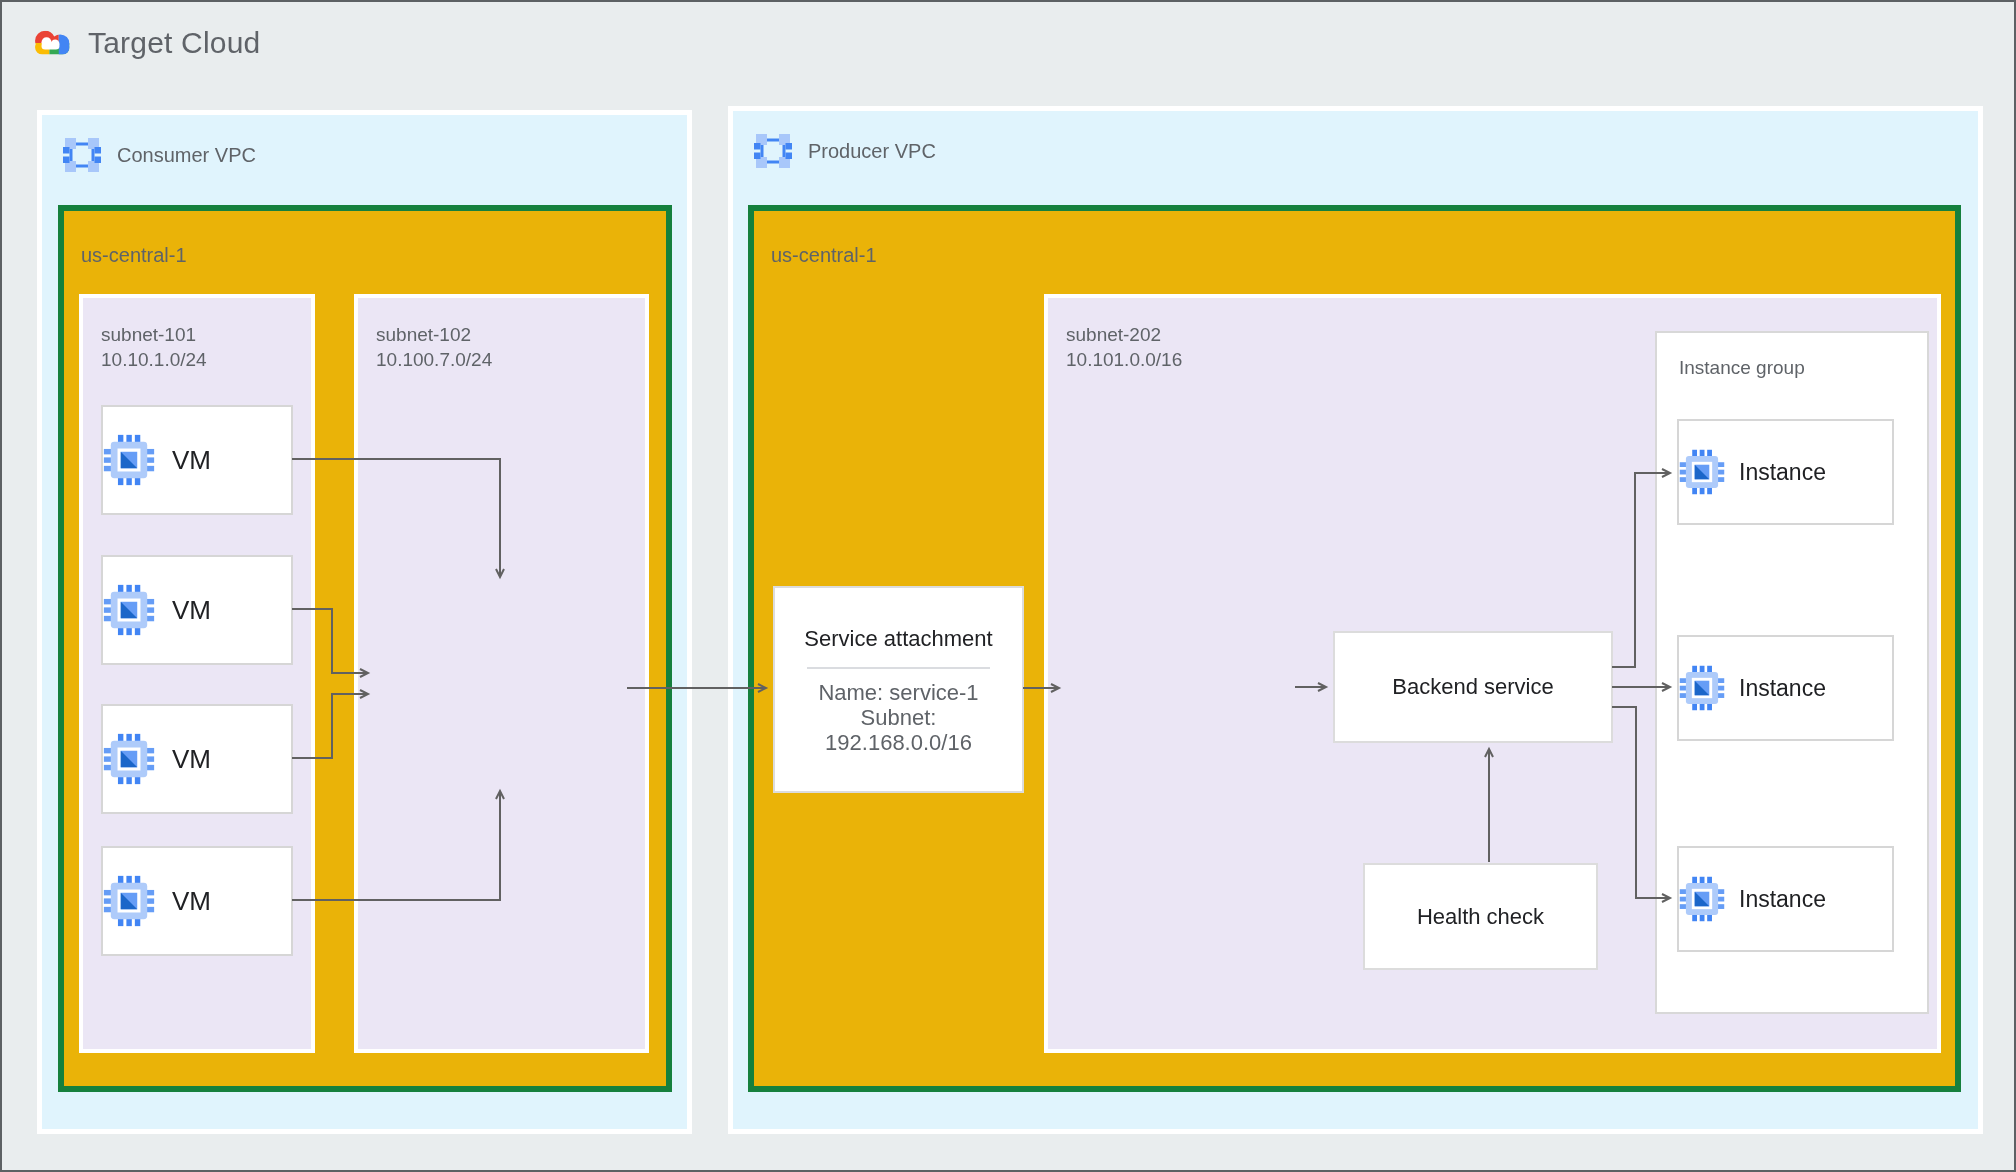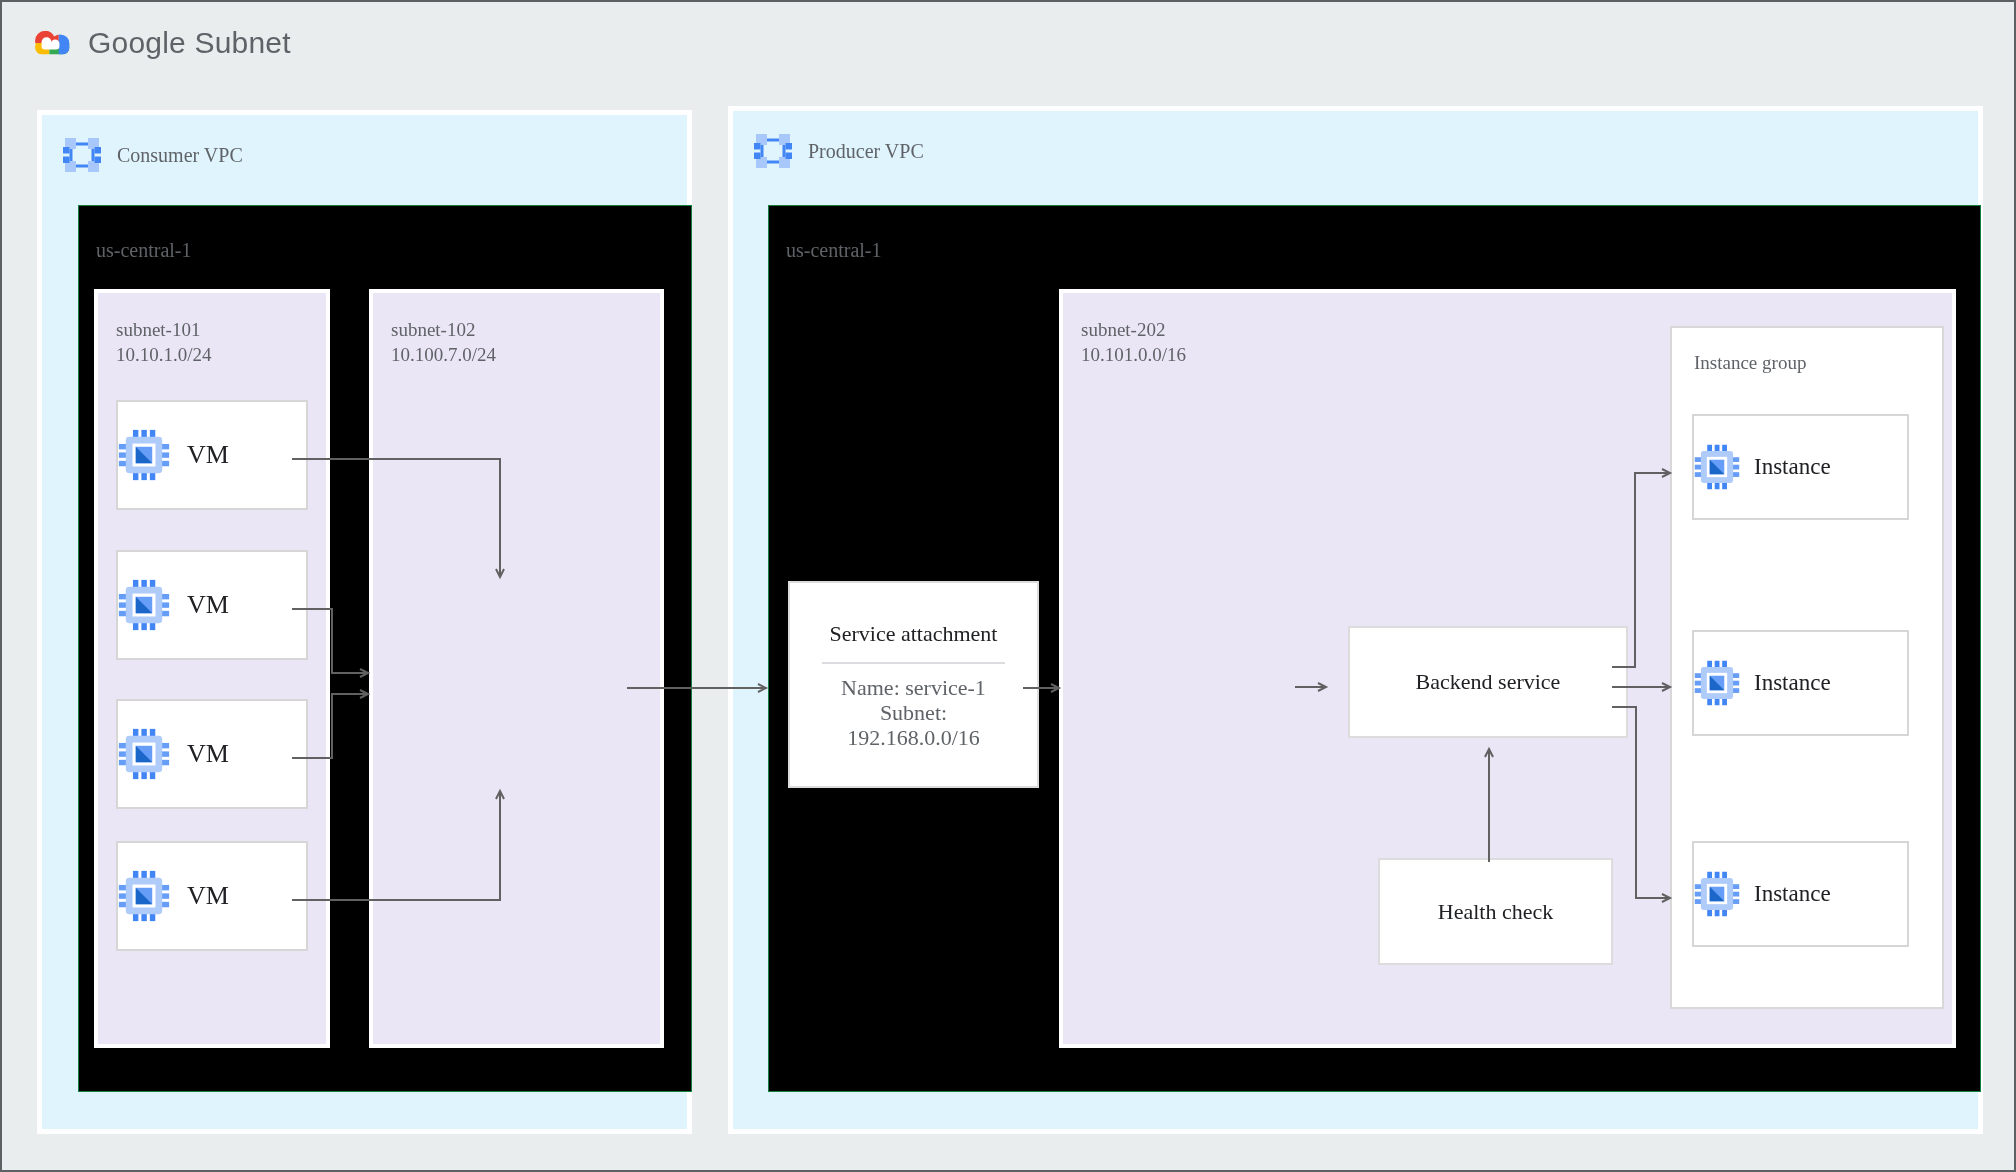--- a/index.html
+++ b/index.html
@@ -5,24 +5,24 @@
   html,body{margin:0;padding:0;background:#e9edee;}
   .canvas{
     position:relative;width:2016px;height:1172px;background:#e9edee;
     box-shadow:inset 0 0 0 2px #5d6164;
     font-family:"Liberation Sans",sans-serif;overflow:hidden;
   }
   
   .logo{position:absolute;left:30px;top:24px;display:flex;align-items:center;gap:12px;}
   .logo-text{font-size:30px;font-weight:500;color:#5f6368;letter-spacing:.2px;}
   
-  .vpc{position:absolute;background:#e0f4fd;border:5px solid #ffffff;box-sizing:border-box;font-family:Liberation Serif, serif;}
+  .vpc{position:absolute;background:#e0f4fd;border:5px solid #ffffff;box-sizing:border-box;}
   .vpc-header{position:absolute;left:20px;top:18px;display:flex;align-items:center;gap:15px;height:44px;}
   .vpc-label{font-size:20px;color:#5f6368;}
-  .region{position:absolute;background:#000000;border:1px solid #15803d;box-sizing:border-box;margin-left:20px;}
+  .region{position:absolute;background:#eab308;border:6px solid #15803d;box-sizing:border-box;}
   .region-label{position:absolute;left:17px;top:33px;font-size:20px;color:#5f6368;}
   .subnet{position:absolute;background:#ebe6f5;border:4px solid #ffffff;box-sizing:border-box;}
   .subnet-label{position:absolute;left:18px;top:24px;font-size:19px;line-height:25px;color:#5f6368;}
   
   .node{position:absolute;background:#ffffff;border:2px solid #dcdcdc;box-sizing:border-box;
         display:flex;flex-direction:column;align-items:center;justify-content:center;text-align:center;}
   .node-title{font-size:22px;color:#202124;line-height:30px;}
   .node-sub{font-size:22px;color:#5f6368;line-height:25px;}
   .divider{width:82%;border-top:2px solid #dadce0;margin:13px auto 11px auto;}
   .vm-box{position:absolute;background:#ffffff;border:2px solid #d6d6d6;box-sizing:border-box;
@@ -97,21 +97,21 @@
     </symbol>
   </defs>
 </svg>
 
 <div class="canvas">
 
   <div class="logo">
     <svg width="46" height="38">
         <use href="#gcloud"></use>
       </svg>
-    <span class="logo-text">Google Subnet</span>
+    <span class="logo-text">Target Cloud</span>
   </div>
 
   <div class="vpc" style="left:37px;top:110px;width:655px;height:1024px;">
     <div class="vpc-header">
       <svg width="40" height="40">
           <use href="#vpcnet"></use>
         </svg>
       <span class="vpc-label">Consumer VPC</span>
     </div>
 

